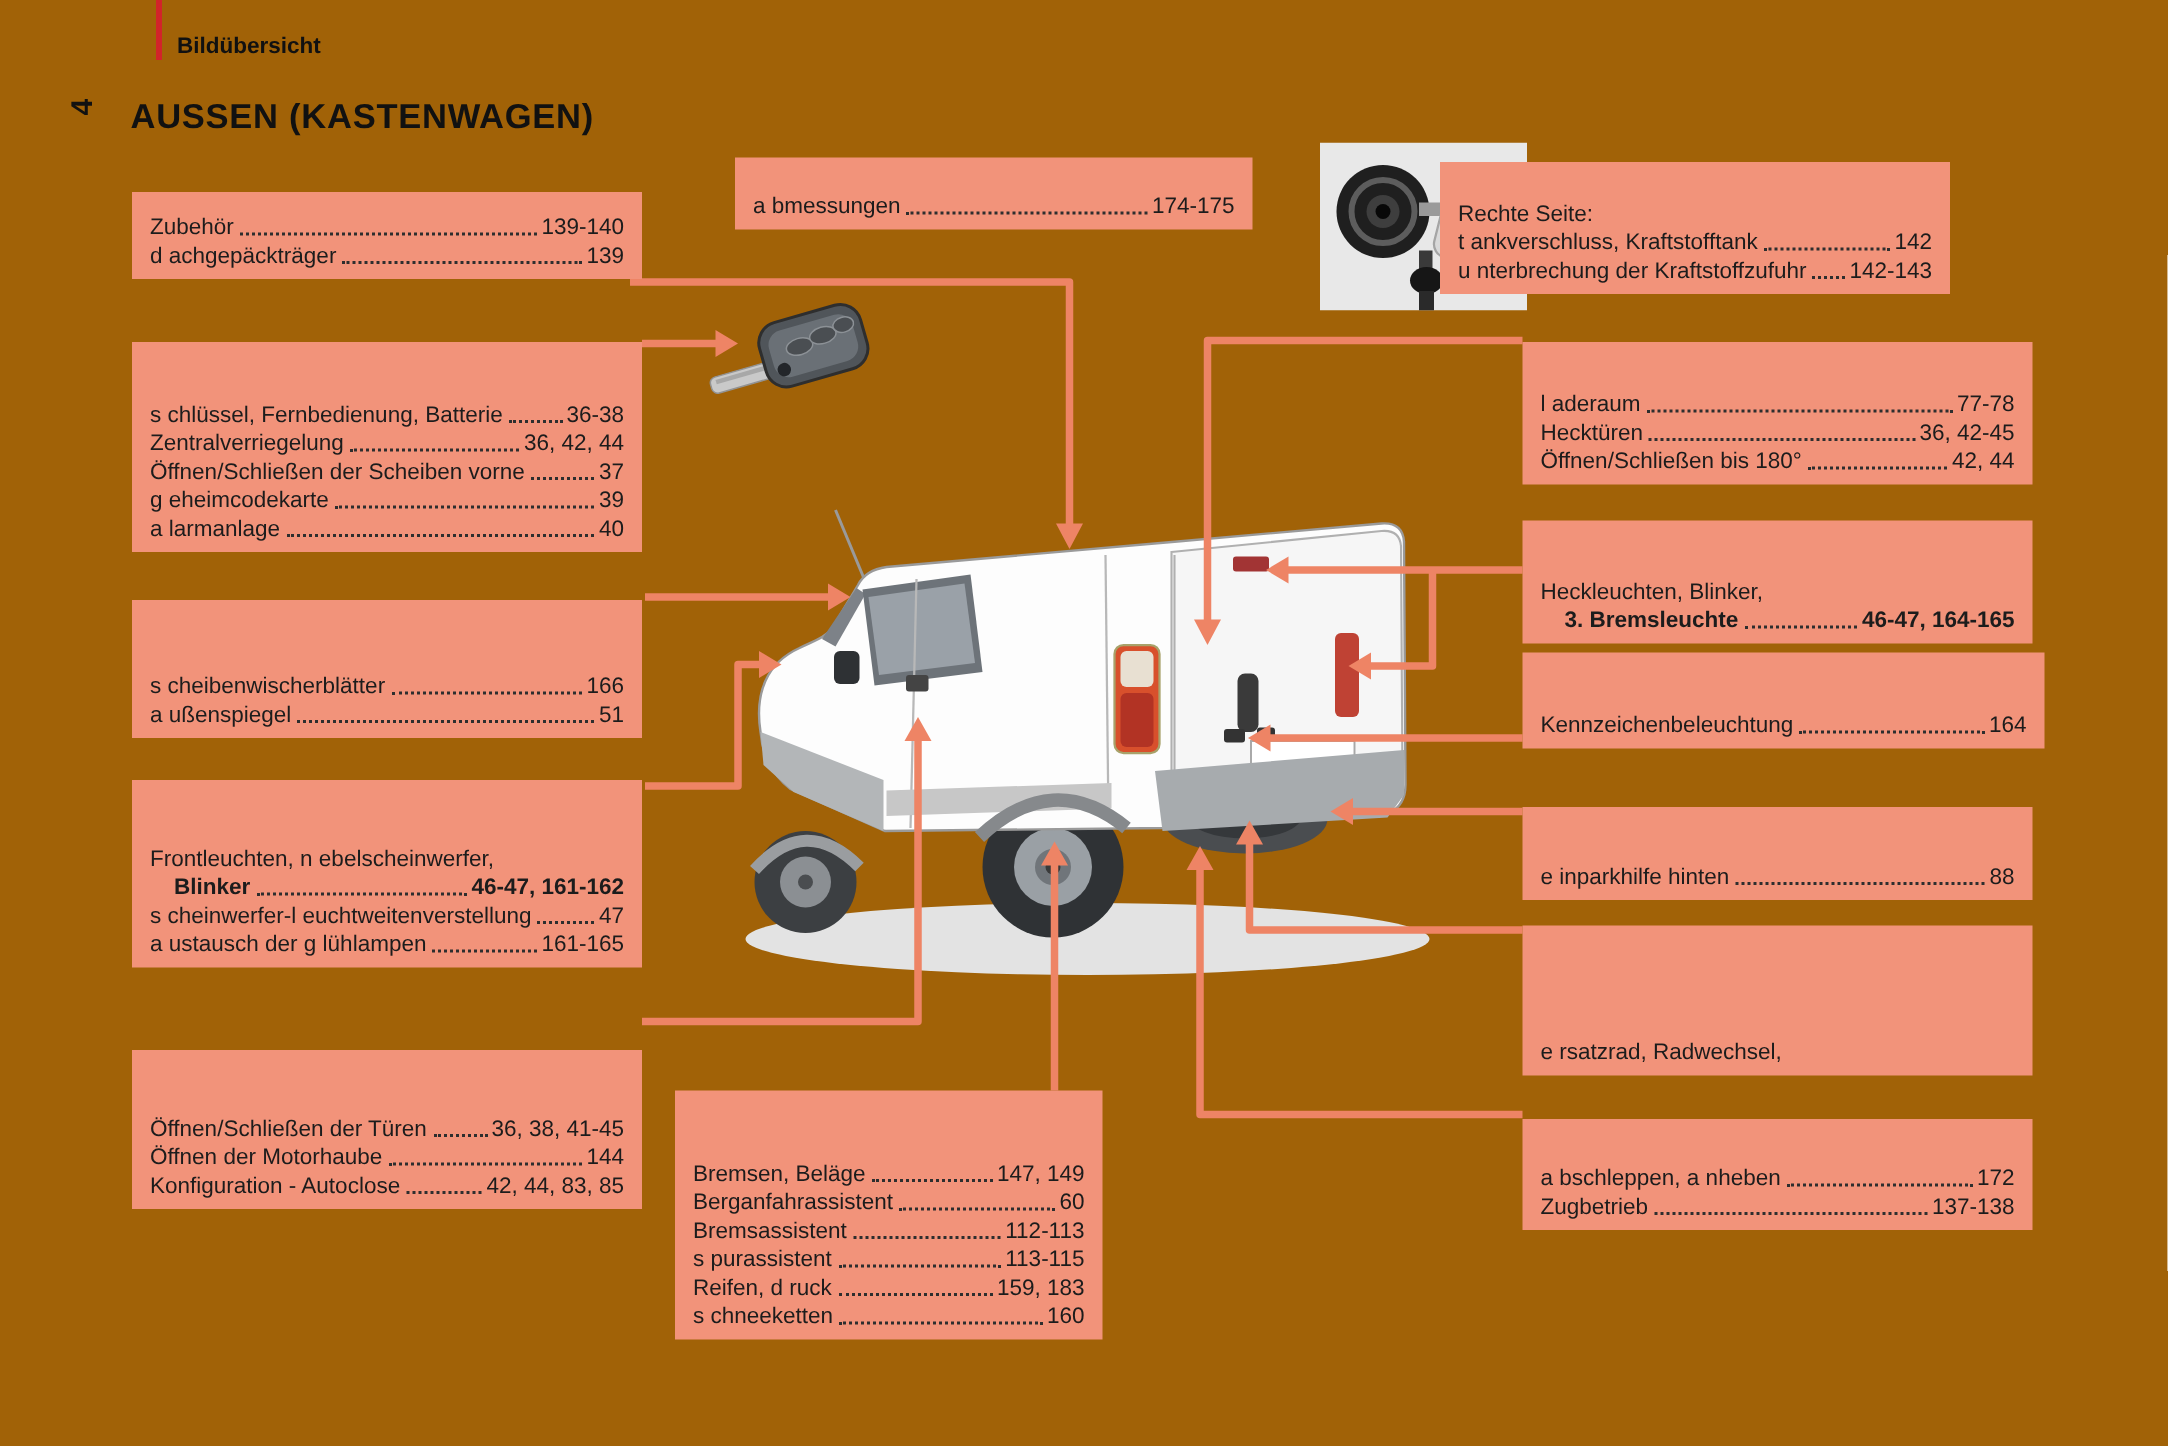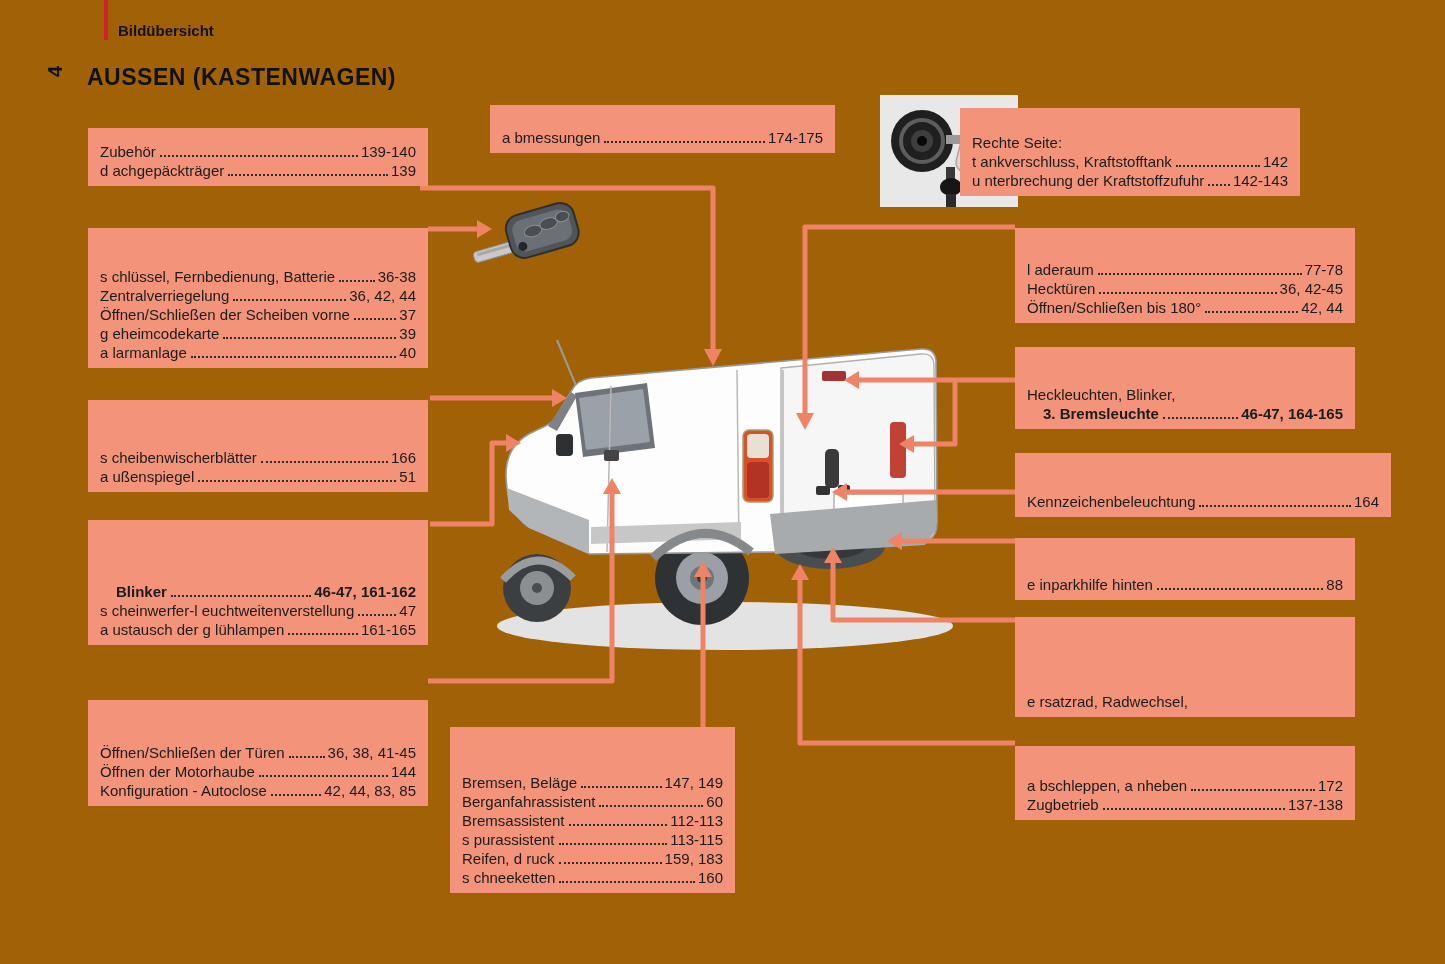--- a/index.html
+++ b/index.html
@@ -197,20 +197,23 @@
         <span class="pg">166</span>
       </div>
     <div class="row">
         <span class="lbl">a ußenspiegel</span>
         <span class="lead"></span>
         <span class="pg">51</span>
       </div>
   </div>
 
   <div class="box" style="left:88px;top:520px;width:340px;height:125px">
+    <div class="row">
+        <span class="lbl">Frontleuchten, n ebelscheinwerfer,</span>
+      </div>
     <div class="row indent">
         <span class="lbl">Blinker</span>
         <span class="lead"></span>
         <span class="pg">46-47, 161-162</span>
       </div>
     <div class="row">
         <span class="lbl">s cheinwerfer-l euchtweitenverstellung</span>
         <span class="lead"></span>
         <span class="pg">47</span>
       </div>
@@ -318,21 +321,21 @@
     <div class="row">
         <span class="lbl">Heckleuchten, Blinker,</span>
       </div>
     <div class="row indent">
         <span class="lbl">3. Bremsleuchte</span>
         <span class="lead"></span>
         <span class="pg">46-47, 164-165</span>
       </div>
   </div>
 
-  <div class="box" style="left:1015px;top:453px;width:376px;height:64px">
+  <div class="box" style="left:1015px;top:435px;width:348px;height:64px">
     <div class="row">
         <span class="lbl">Kennzeichenbeleuchtung</span>
         <span class="lead"></span>
         <span class="pg">164</span>
       </div>
   </div>
 
   <div class="box" style="left:1015px;top:538px;width:340px;height:62px">
     <div class="row">
         <span class="lbl">e inparkhilfe hinten</span>

